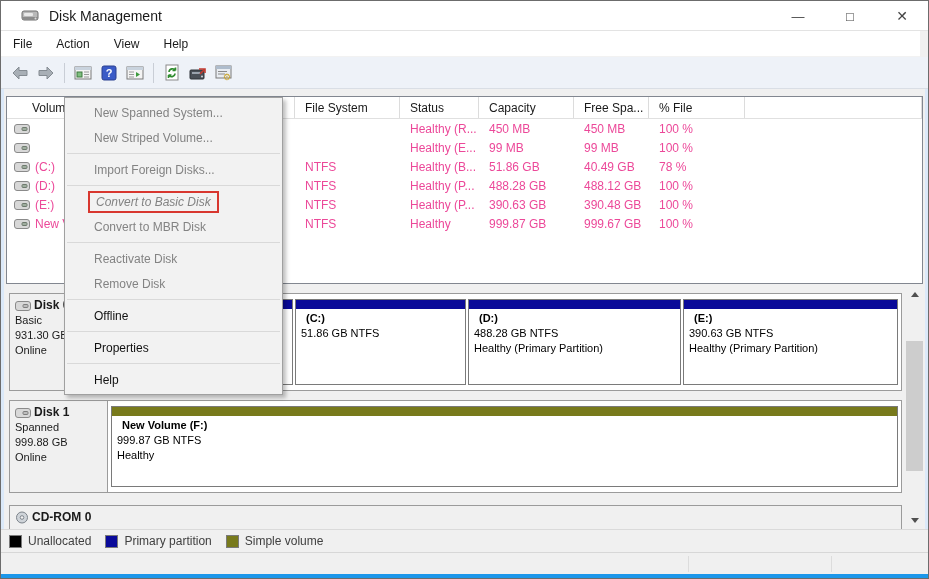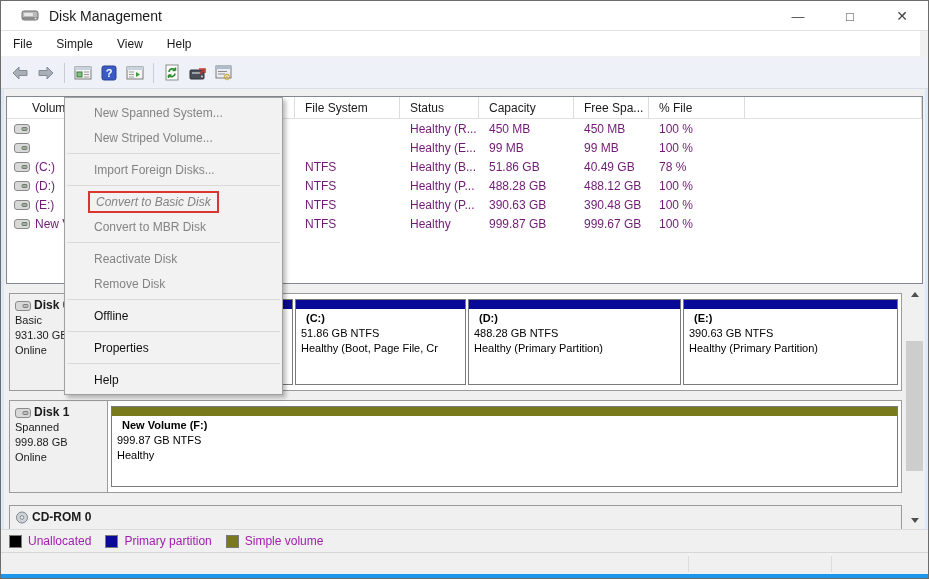--- a/index.html
+++ b/index.html
@@ -33,21 +33,21 @@
   .frame-strip.left { left:0; } .frame-strip.right { right:0; }
   
   .volume-panel { position:absolute; left:5px; top:7px; width:917px; height:188px;
     background:#ffffff; border:1px solid #828790; overflow:hidden; }
   .vt-row { display:grid; grid-template-columns:288px 105px 79px 95px 75px 96px 1fr; }
   .vt-head { height:22px; border-bottom:1px solid #e0e0e0; }
   .vt-head .vt-cell { border-right:1px solid #dcdcdc; font-size:12px; color:#1a1a1a;
     display:flex; align-items:center; padding-left:10px; }
   .vt-head .vt-cell.first { padding-left:25px; }
   .vt-body-row { height:19px; }
-  .vt-body-row .vt-cell { font-size:12px; color:#701a75; display:flex; align-items:center;
+  .vt-body-row .vt-cell { font-size:12px; color:#ec4899; display:flex; align-items:center;
     padding-left:10px; white-space:nowrap; overflow:hidden; }
   .vt-body-row .vt-cell.first { padding-left:7px; }
   .vol-icon { width:16px; height:12px; margin-right:5px; flex:0 0 auto; }
   
   .graph-panel { position:absolute; left:5px; top:197px; width:917px; height:243px; overflow:hidden; }
   .disk-row { position:absolute; left:3px; width:893px; border:1px solid #9b9b9b; background:#ffffff; display:flex; }
   .disk-label { width:98px; flex:0 0 auto; background:#f0f0f0; border-right:1px solid #9b9b9b;
     padding:4px 2px 2px 5px; font-size:11px; line-height:15px; color:#1a1a1a; overflow:hidden; white-space:nowrap; }
   .disk-name { font-weight:bold; font-size:12px; display:flex; align-items:center; gap:3px; }
   .disk-graph { flex:1; display:flex; padding:5px 3px 5px 3px; background:#ffffff; }
@@ -59,21 +59,21 @@
   .cdrom-row { border:1px solid #9b9b9b; background:#f0f0f0; }
   
   .v-scroll { position:absolute; right:0; top:0; width:17px; height:243px; background:#f0f0f0; }
   .v-arrow { position:absolute; left:0; width:17px; height:17px; display:flex; align-items:center; justify-content:center; }
   .tri-up { width:0; height:0; border-left:4px solid transparent; border-right:4px solid transparent; border-bottom:5px solid #505050; }
   .tri-down { width:0; height:0; border-left:4px solid transparent; border-right:4px solid transparent; border-top:5px solid #505050; }
   .v-thumb { position:absolute; left:0; top:55px; width:17px; height:130px; background:#cdcdcd; }
   
   .legend-bar { position:absolute; top:528px; left:0; right:0; height:23px; background:#f0f0f0;
     border-top:1px solid #dadada; display:flex; align-items:center; padding-left:8px; gap:14px; }
-  .legend-item { display:flex; align-items:center; gap:6px; font-size:12px; color:#a21caf; }
+  .legend-item { display:flex; align-items:center; gap:6px; font-size:12px; color:#404040; }
   .legend-swatch { width:13px; height:13px; border:1px solid #7a7a7a; }
   
   .statusbar { position:absolute; top:551px; left:0; right:0; height:23px; background:#f0f0f0;
     border-top:1px solid #d7d7d7; }
   .status-sep { position:absolute; top:3px; bottom:3px; width:1px; background:#dcdcdc; }
   .bottom-edge { position:absolute; bottom:0; left:0; right:0; height:4px; background:#1c97ea; }
   
   .context-menu { position:absolute; left:63px; top:96px; width:219px; z-index:60;
     background:#f2f2f2; border:1px solid #a0a0a0; box-shadow:3px 3px 4px rgba(0,0,0,0.25);
     padding:2px 0; }
@@ -98,21 +98,21 @@
     <span class="title-text">Disk Management</span>
     <div class="win-controls">
       <div class="win-btn">—</div>
       <div class="win-btn">□</div>
       <div class="win-btn close">✕</div>
     </div>
   </div>
 
   <div class="menubar">
     <span class="menu-top-item">File</span>
-    <span class="menu-top-item">Simple</span>
+    <span class="menu-top-item">Action</span>
     <span class="menu-top-item">View</span>
     <span class="menu-top-item">Help</span>
   </div>
 
   <div class="toolbar">
     <div class="tool-btn">
       <svg width="18" height="14" viewBox="0 0 18 14">
           <path d="M8 1 L2 7 L8 13 L8 9.5 L16 9.5 L16 4.5 L8 4.5 Z" fill="#a8afb6" stroke="#848b92"></path>
         </svg>
     </div>
@@ -312,21 +312,20 @@
                 <div class="part-name"></div>
                 <div></div>
                 <div></div>
               </div>
           </div>
           <div class="part" style="width:171px;">
             <div class="part-bar" style="background: rgb(10, 10, 153);"></div>
             <div class="part-text">
                 <div class="part-name">(C:)</div>
                 <div>51.86 GB NTFS</div>
-                <div>Healthy (Boot, Page File, Cr</div>
               </div>
           </div>
           <div class="part" style="width:213px;">
             <div class="part-bar" style="background: rgb(10, 10, 153);"></div>
             <div class="part-text">
                 <div class="part-name">(D:)</div>
                 <div>488.28 GB NTFS</div>
                 <div>Healthy (Primary Partition)</div>
               </div>
           </div>

